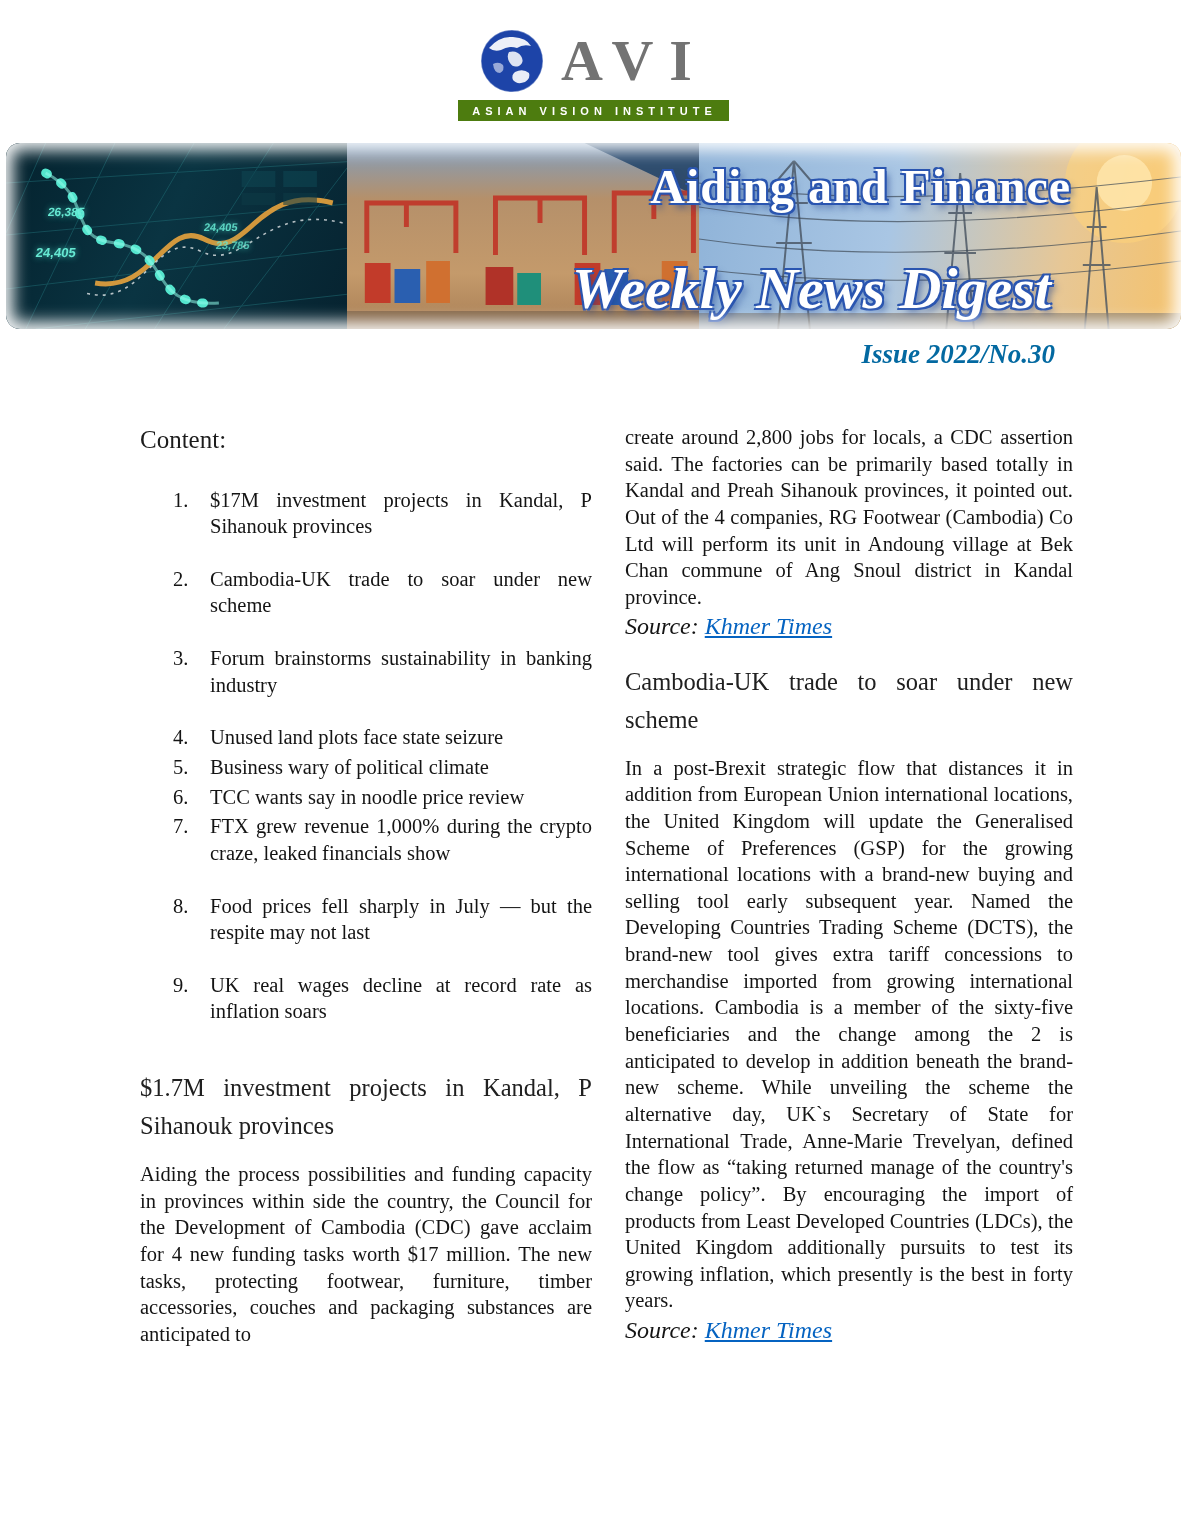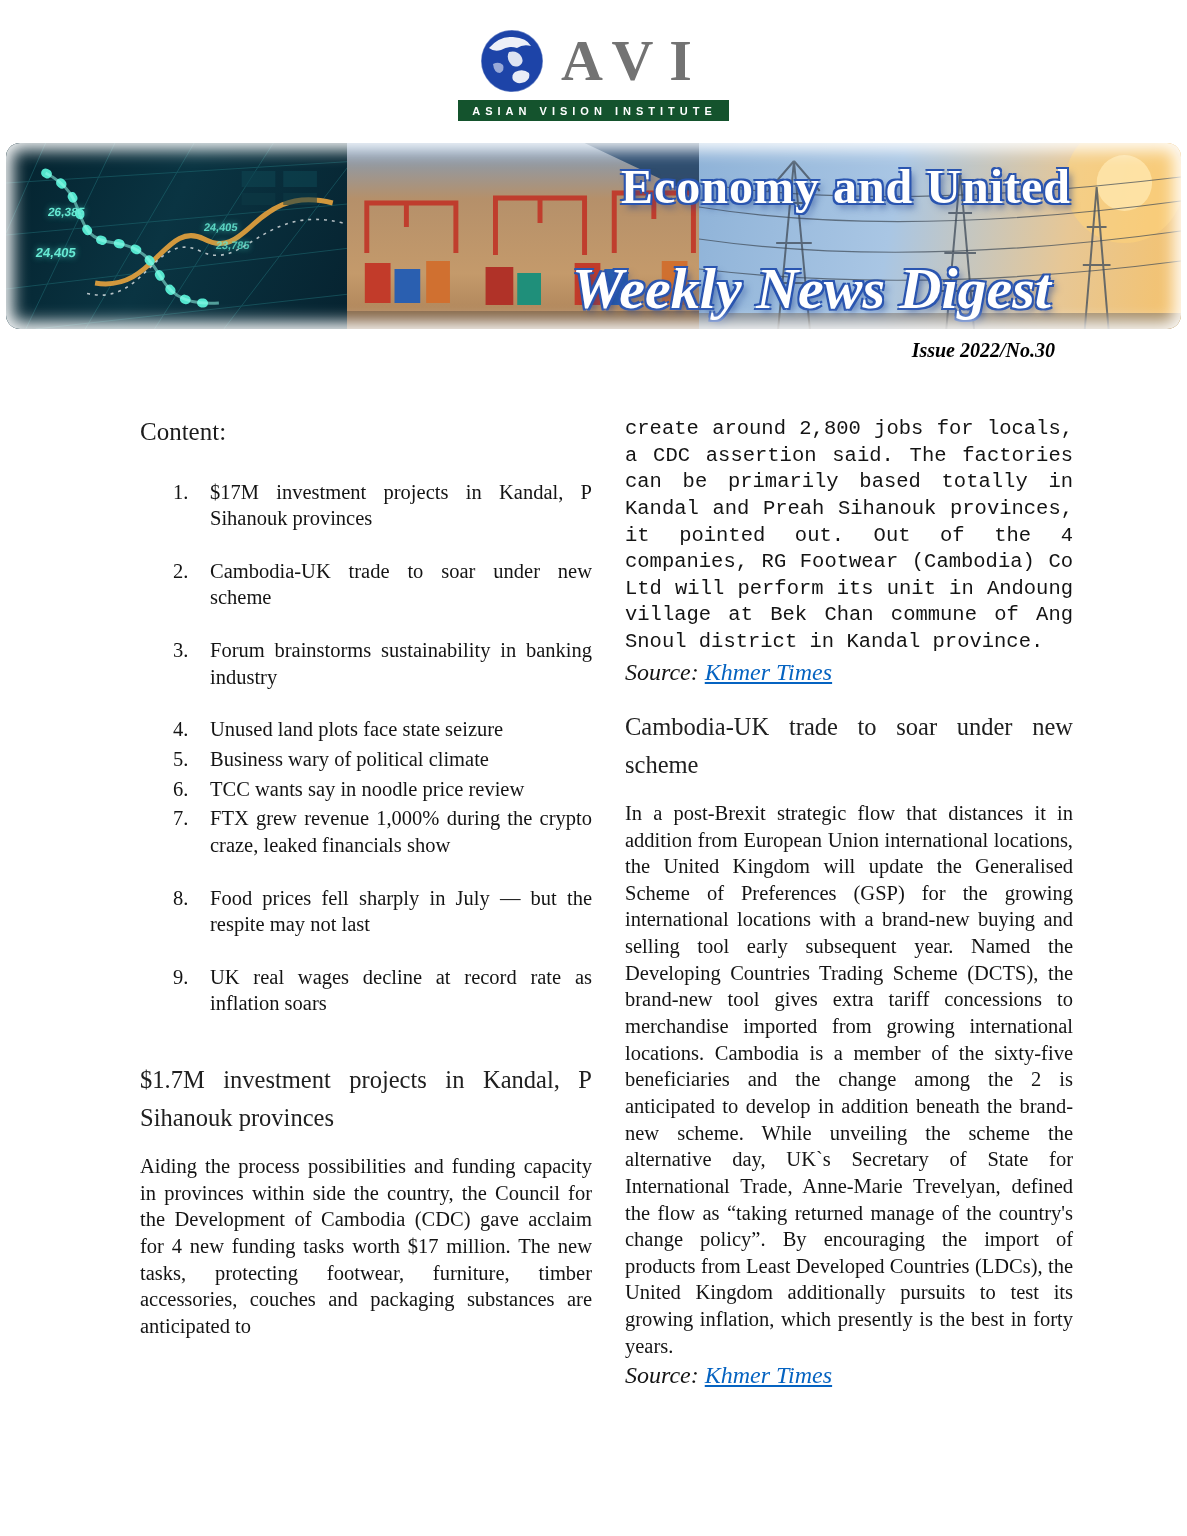--- a/index.html
+++ b/index.html
@@ -11,21 +11,21 @@
 
   
   .logo-block { padding-top:28px; display:flex; flex-direction:column; align-items:center; }
   .logo-row { display:flex; align-items:center; gap:10px; }
   .logo-globe { width:66px; height:66px; display:block; }
   .logo-acronym {
     font-family:"Liberation Serif", serif; font-weight:bold; font-size:58px;
     color:#737373; letter-spacing:16px; line-height:1; padding-left:6px;
   }
   .logo-bar {
-    margin-top:6px; background:#14532d; color:#ffffff;
+    margin-top:6px; background:#4d7c0f; color:#ffffff;
     font-family:"Liberation Sans", sans-serif; font-weight:bold;
     font-size:11px; letter-spacing:5px; padding:5px 12px 4px 14px;
   }
 
   
   .banner {
     position:relative; margin:22px 6px 0 6px; height:186px;
     border-radius:14px; overflow:hidden;
   }
   .banner-strip { position:absolute; top:0; bottom:0; }
@@ -55,21 +55,21 @@
   }
   .banner-subtitle {
     position:absolute; top:112px; right:130px;
     font-size:58px; font-style:italic; font-weight:bold; color:#ffffff;
     text-shadow:2px 2px 0 #2a55b0,-2px -2px 0 #2a55b0,2px -2px 0 #2a55b0,-2px 2px 0 #2a55b0,4px 5px 7px rgba(25,60,140,.55);
   }
 
   
   .issue-line {
     margin-top:10px; padding-right:132px; text-align:right;
-    font-size:20px; font-weight:bold; font-style:italic; color:#000000;
+    font-size:27px; font-weight:bold; font-style:italic; color:#0369a1;
   }
 
   
   .cols {
     display:flex; margin-top:54px; padding:0 114px 0 140px; gap:33px;
     font-size:20.5px; line-height:1.3;
   }
   .col { width:452px; }
   .col-right { width:448px; }
 
@@ -85,21 +85,21 @@
     text-align:justify; margin-top:44px; margin-bottom:16px;
   }
   .article-heading.first-right { margin-top:20px; }
 
   p.body-text { text-align:justify; }
 
   .source-line { font-size:24px; font-style:italic; margin-top:1px; }
   .src-link {
     color:#0563c1; text-decoration:underline; font-style:italic; cursor:pointer;
   }
-  .col-right > .lead { margin-top:0;font-family:Liberation Mono, monospace; }
+  .col-right > .lead { margin-top:0; }
 </style>
 </head>
 <body>
 
 <header class="logo-block">
   <div class="logo-row">
     <svg class="logo-globe" viewBox="0 0 66 66">
       <circle cx="33" cy="33" r="31" fill="#1d44a8"></circle>
       <path d="M10 20 Q20 8 34 9 Q48 10 52 18 Q44 16 38 20 Q30 17 22 22 Q15 24 10 20 Z" fill="#ffffff" opacity="0.92"></path>
       <path d="M30 24 Q38 22 42 28 Q46 34 40 38 Q34 40 31 35 Q27 29 30 24 Z" fill="#ffffff" opacity="0.85"></path>
@@ -186,21 +186,21 @@
       <g stroke="#3f4a56" stroke-width="1.2" fill="none" opacity="0.7">
         <path d="M0 40 Q180 70 487 34"></path>
         <path d="M0 64 Q200 96 487 58"></path>
         <path d="M0 96 Q210 126 487 88"></path>
         <path d="M0 126 Q220 152 487 118"></path>
       </g>
       <rect x="0" y="170" width="487" height="16" fill="#6b6257" opacity="0.55"></rect>
     </svg>
   </div>
 
-  <div class="banner-title">Economy and United</div>
+  <div class="banner-title">Aiding and Finance</div>
   <div class="banner-subtitle">Weekly News Digest</div>
   <div class="banner-vignette"></div>
 </div>
 
 <div class="issue-line">Issue 2022/No.30</div>
 
 <main class="cols">
 
   <section class="col">
     <h2 class="content-heading">Content:</h2>

